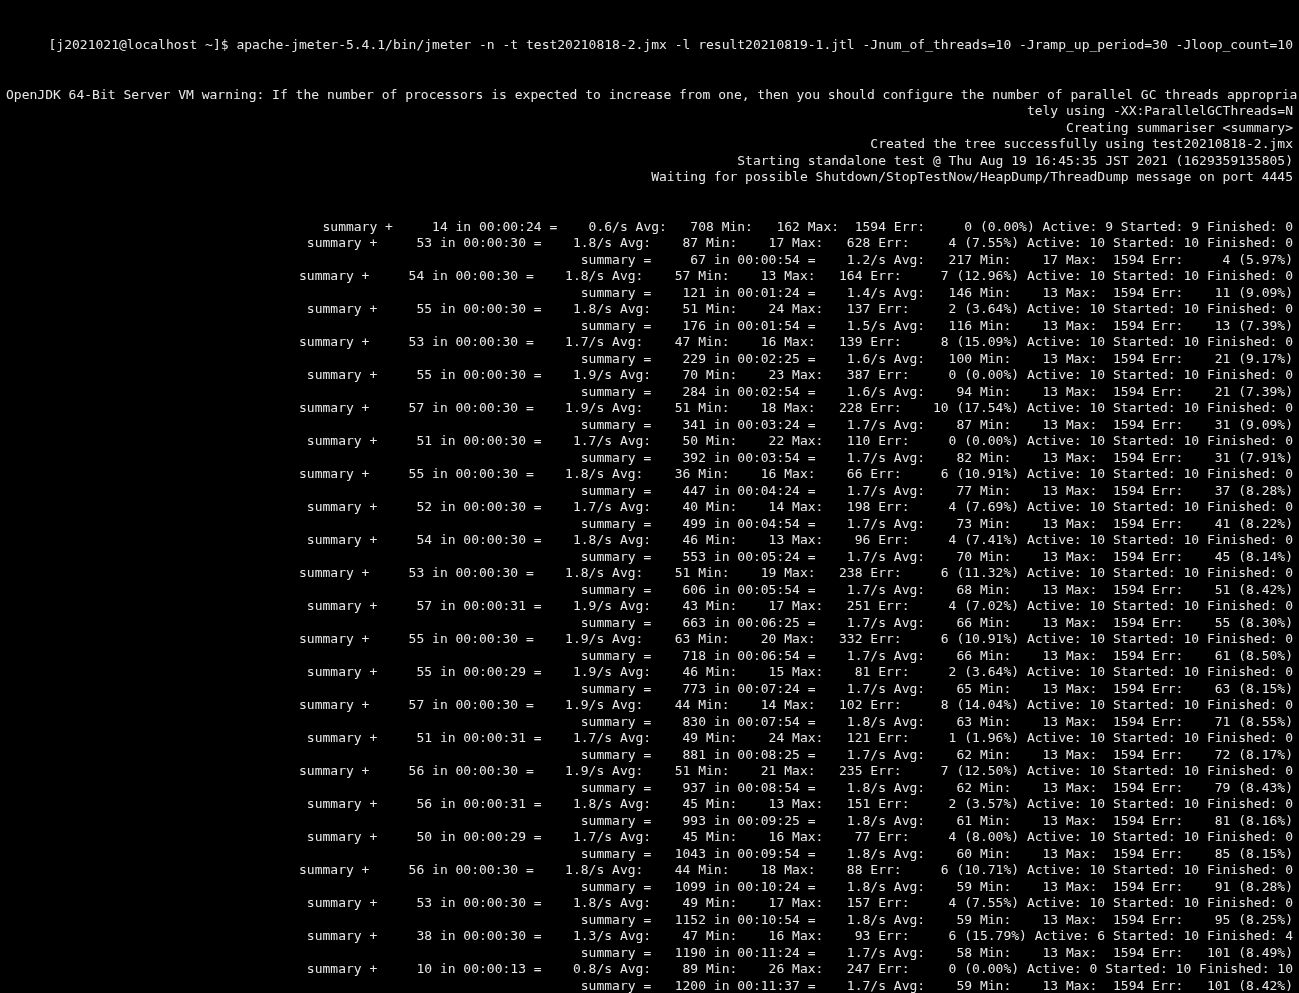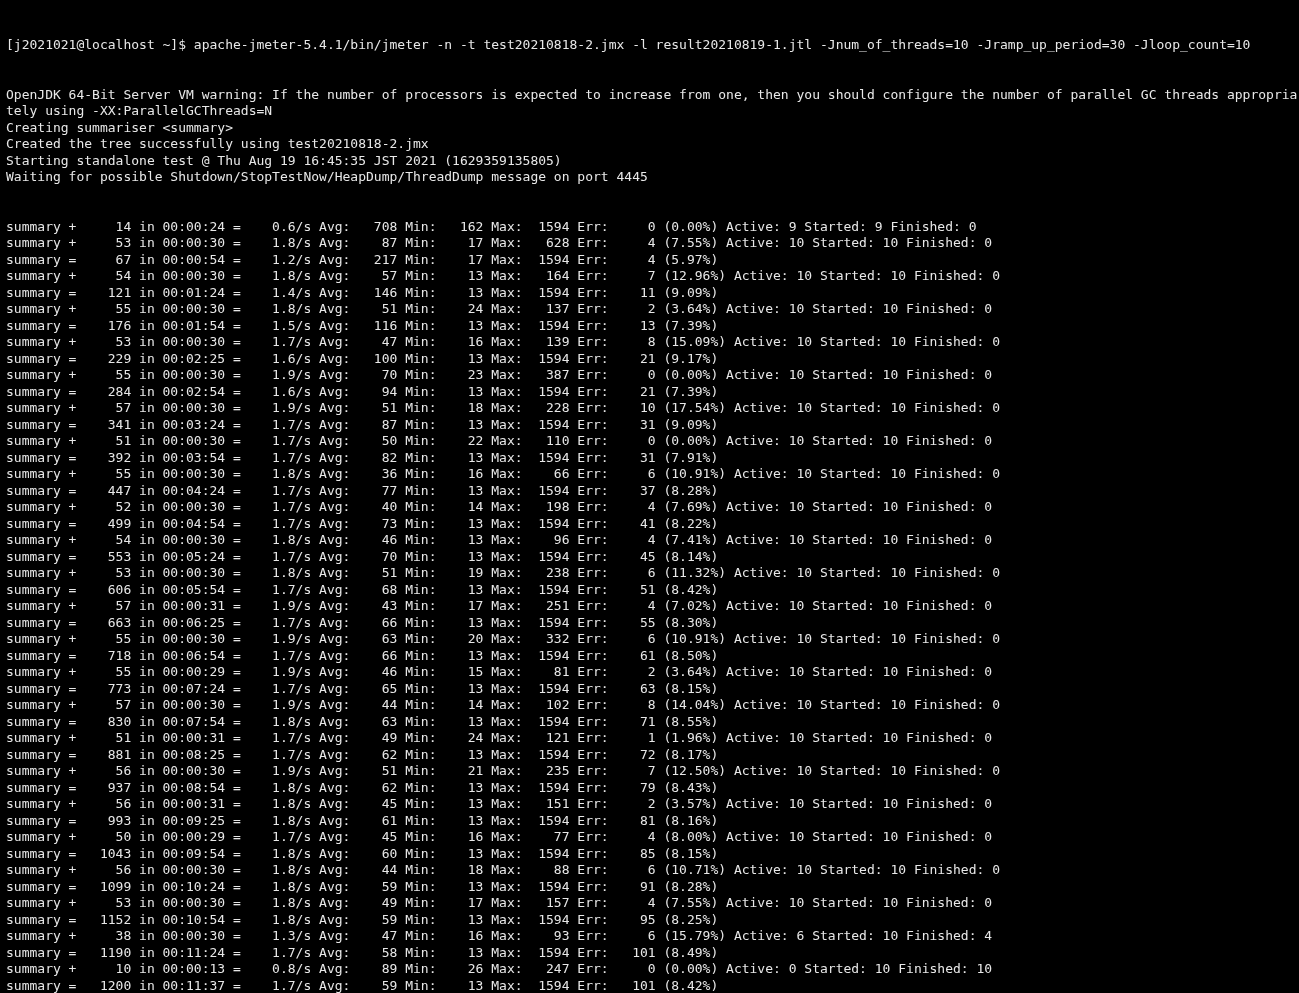--- a/index.html
+++ b/index.html
@@ -9,21 +9,21 @@
     color: #e8e8e8;
     font-family: "Menlo", "Consolas", "DejaVu Sans Mono", monospace;
     font-size: 13px;
     line-height: 16.5px;
     width: 1299px;
   }
   .terminal {
     padding: 4px 6px;
     white-space: pre;
   }
-  .line { white-space: pre; }
+  .line { white-space: pre; text-align: right; }
 </style>
 </head>
 <body>
 
 <div class="terminal">
   <div class="line">[j2021021@localhost ~]$ apache-jmeter-5.4.1/bin/jmeter -n -t test20210818-2.jmx -l result20210819-1.jtl -Jnum_of_threads=10 -Jramp_up_period=30 -Jloop_count=10</div>
   <div id="header-block"><div class="line">OpenJDK 64-Bit Server VM warning: If the number of processors is expected to increase from one, then you should configure the number of parallel GC threads appropria</div><div class="line">tely using -XX:ParallelGCThreads=N</div><div class="line">Creating summariser &lt;summary&gt;</div><div class="line">Created the tree successfully using test20210818-2.jmx</div><div class="line">Starting standalone test @ Thu Aug 19 16:45:35 JST 2021 (1629359135805)</div><div class="line">Waiting for possible Shutdown/StopTestNow/HeapDump/ThreadDump message on port 4445</div></div>
   <div id="rows-block"><div class="line">summary +     14 in 00:00:24 =    0.6/s Avg:   708 Min:   162 Max:  1594 Err:     0 (0.00%) Active: 9 Started: 9 Finished: 0</div><div class="line">summary +     53 in 00:00:30 =    1.8/s Avg:    87 Min:    17 Max:   628 Err:     4 (7.55%) Active: 10 Started: 10 Finished: 0</div><div class="line">summary =     67 in 00:00:54 =    1.2/s Avg:   217 Min:    17 Max:  1594 Err:     4 (5.97%)</div><div class="line">summary +     54 in 00:00:30 =    1.8/s Avg:    57 Min:    13 Max:   164 Err:     7 (12.96%) Active: 10 Started: 10 Finished: 0</div><div class="line">summary =    121 in 00:01:24 =    1.4/s Avg:   146 Min:    13 Max:  1594 Err:    11 (9.09%)</div><div class="line">summary +     55 in 00:00:30 =    1.8/s Avg:    51 Min:    24 Max:   137 Err:     2 (3.64%) Active: 10 Started: 10 Finished: 0</div><div class="line">summary =    176 in 00:01:54 =    1.5/s Avg:   116 Min:    13 Max:  1594 Err:    13 (7.39%)</div><div class="line">summary +     53 in 00:00:30 =    1.7/s Avg:    47 Min:    16 Max:   139 Err:     8 (15.09%) Active: 10 Started: 10 Finished: 0</div><div class="line">summary =    229 in 00:02:25 =    1.6/s Avg:   100 Min:    13 Max:  1594 Err:    21 (9.17%)</div><div class="line">summary +     55 in 00:00:30 =    1.9/s Avg:    70 Min:    23 Max:   387 Err:     0 (0.00%) Active: 10 Started: 10 Finished: 0</div><div class="line">summary =    284 in 00:02:54 =    1.6/s Avg:    94 Min:    13 Max:  1594 Err:    21 (7.39%)</div><div class="line">summary +     57 in 00:00:30 =    1.9/s Avg:    51 Min:    18 Max:   228 Err:    10 (17.54%) Active: 10 Started: 10 Finished: 0</div><div class="line">summary =    341 in 00:03:24 =    1.7/s Avg:    87 Min:    13 Max:  1594 Err:    31 (9.09%)</div><div class="line">summary +     51 in 00:00:30 =    1.7/s Avg:    50 Min:    22 Max:   110 Err:     0 (0.00%) Active: 10 Started: 10 Finished: 0</div><div class="line">summary =    392 in 00:03:54 =    1.7/s Avg:    82 Min:    13 Max:  1594 Err:    31 (7.91%)</div><div class="line">summary +     55 in 00:00:30 =    1.8/s Avg:    36 Min:    16 Max:    66 Err:     6 (10.91%) Active: 10 Started: 10 Finished: 0</div><div class="line">summary =    447 in 00:04:24 =    1.7/s Avg:    77 Min:    13 Max:  1594 Err:    37 (8.28%)</div><div class="line">summary +     52 in 00:00:30 =    1.7/s Avg:    40 Min:    14 Max:   198 Err:     4 (7.69%) Active: 10 Started: 10 Finished: 0</div><div class="line">summary =    499 in 00:04:54 =    1.7/s Avg:    73 Min:    13 Max:  1594 Err:    41 (8.22%)</div><div class="line">summary +     54 in 00:00:30 =    1.8/s Avg:    46 Min:    13 Max:    96 Err:     4 (7.41%) Active: 10 Started: 10 Finished: 0</div><div class="line">summary =    553 in 00:05:24 =    1.7/s Avg:    70 Min:    13 Max:  1594 Err:    45 (8.14%)</div><div class="line">summary +     53 in 00:00:30 =    1.8/s Avg:    51 Min:    19 Max:   238 Err:     6 (11.32%) Active: 10 Started: 10 Finished: 0</div><div class="line">summary =    606 in 00:05:54 =    1.7/s Avg:    68 Min:    13 Max:  1594 Err:    51 (8.42%)</div><div class="line">summary +     57 in 00:00:31 =    1.9/s Avg:    43 Min:    17 Max:   251 Err:     4 (7.02%) Active: 10 Started: 10 Finished: 0</div><div class="line">summary =    663 in 00:06:25 =    1.7/s Avg:    66 Min:    13 Max:  1594 Err:    55 (8.30%)</div><div class="line">summary +     55 in 00:00:30 =    1.9/s Avg:    63 Min:    20 Max:   332 Err:     6 (10.91%) Active: 10 Started: 10 Finished: 0</div><div class="line">summary =    718 in 00:06:54 =    1.7/s Avg:    66 Min:    13 Max:  1594 Err:    61 (8.50%)</div><div class="line">summary +     55 in 00:00:29 =    1.9/s Avg:    46 Min:    15 Max:    81 Err:     2 (3.64%) Active: 10 Started: 10 Finished: 0</div><div class="line">summary =    773 in 00:07:24 =    1.7/s Avg:    65 Min:    13 Max:  1594 Err:    63 (8.15%)</div><div class="line">summary +     57 in 00:00:30 =    1.9/s Avg:    44 Min:    14 Max:   102 Err:     8 (14.04%) Active: 10 Started: 10 Finished: 0</div><div class="line">summary =    830 in 00:07:54 =    1.8/s Avg:    63 Min:    13 Max:  1594 Err:    71 (8.55%)</div><div class="line">summary +     51 in 00:00:31 =    1.7/s Avg:    49 Min:    24 Max:   121 Err:     1 (1.96%) Active: 10 Started: 10 Finished: 0</div><div class="line">summary =    881 in 00:08:25 =    1.7/s Avg:    62 Min:    13 Max:  1594 Err:    72 (8.17%)</div><div class="line">summary +     56 in 00:00:30 =    1.9/s Avg:    51 Min:    21 Max:   235 Err:     7 (12.50%) Active: 10 Started: 10 Finished: 0</div><div class="line">summary =    937 in 00:08:54 =    1.8/s Avg:    62 Min:    13 Max:  1594 Err:    79 (8.43%)</div><div class="line">summary +     56 in 00:00:31 =    1.8/s Avg:    45 Min:    13 Max:   151 Err:     2 (3.57%) Active: 10 Started: 10 Finished: 0</div><div class="line">summary =    993 in 00:09:25 =    1.8/s Avg:    61 Min:    13 Max:  1594 Err:    81 (8.16%)</div><div class="line">summary +     50 in 00:00:29 =    1.7/s Avg:    45 Min:    16 Max:    77 Err:     4 (8.00%) Active: 10 Started: 10 Finished: 0</div><div class="line">summary =   1043 in 00:09:54 =    1.8/s Avg:    60 Min:    13 Max:  1594 Err:    85 (8.15%)</div><div class="line">summary +     56 in 00:00:30 =    1.8/s Avg:    44 Min:    18 Max:    88 Err:     6 (10.71%) Active: 10 Started: 10 Finished: 0</div><div class="line">summary =   1099 in 00:10:24 =    1.8/s Avg:    59 Min:    13 Max:  1594 Err:    91 (8.28%)</div><div class="line">summary +     53 in 00:00:30 =    1.8/s Avg:    49 Min:    17 Max:   157 Err:     4 (7.55%) Active: 10 Started: 10 Finished: 0</div><div class="line">summary =   1152 in 00:10:54 =    1.8/s Avg:    59 Min:    13 Max:  1594 Err:    95 (8.25%)</div><div class="line">summary +     38 in 00:00:30 =    1.3/s Avg:    47 Min:    16 Max:    93 Err:     6 (15.79%) Active: 6 Started: 10 Finished: 4</div><div class="line">summary =   1190 in 00:11:24 =    1.7/s Avg:    58 Min:    13 Max:  1594 Err:   101 (8.49%)</div><div class="line">summary +     10 in 00:00:13 =    0.8/s Avg:    89 Min:    26 Max:   247 Err:     0 (0.00%) Active: 0 Started: 10 Finished: 10</div><div class="line">summary =   1200 in 00:11:37 =    1.7/s Avg:    59 Min:    13 Max:  1594 Err:   101 (8.42%)</div></div>
   
   

